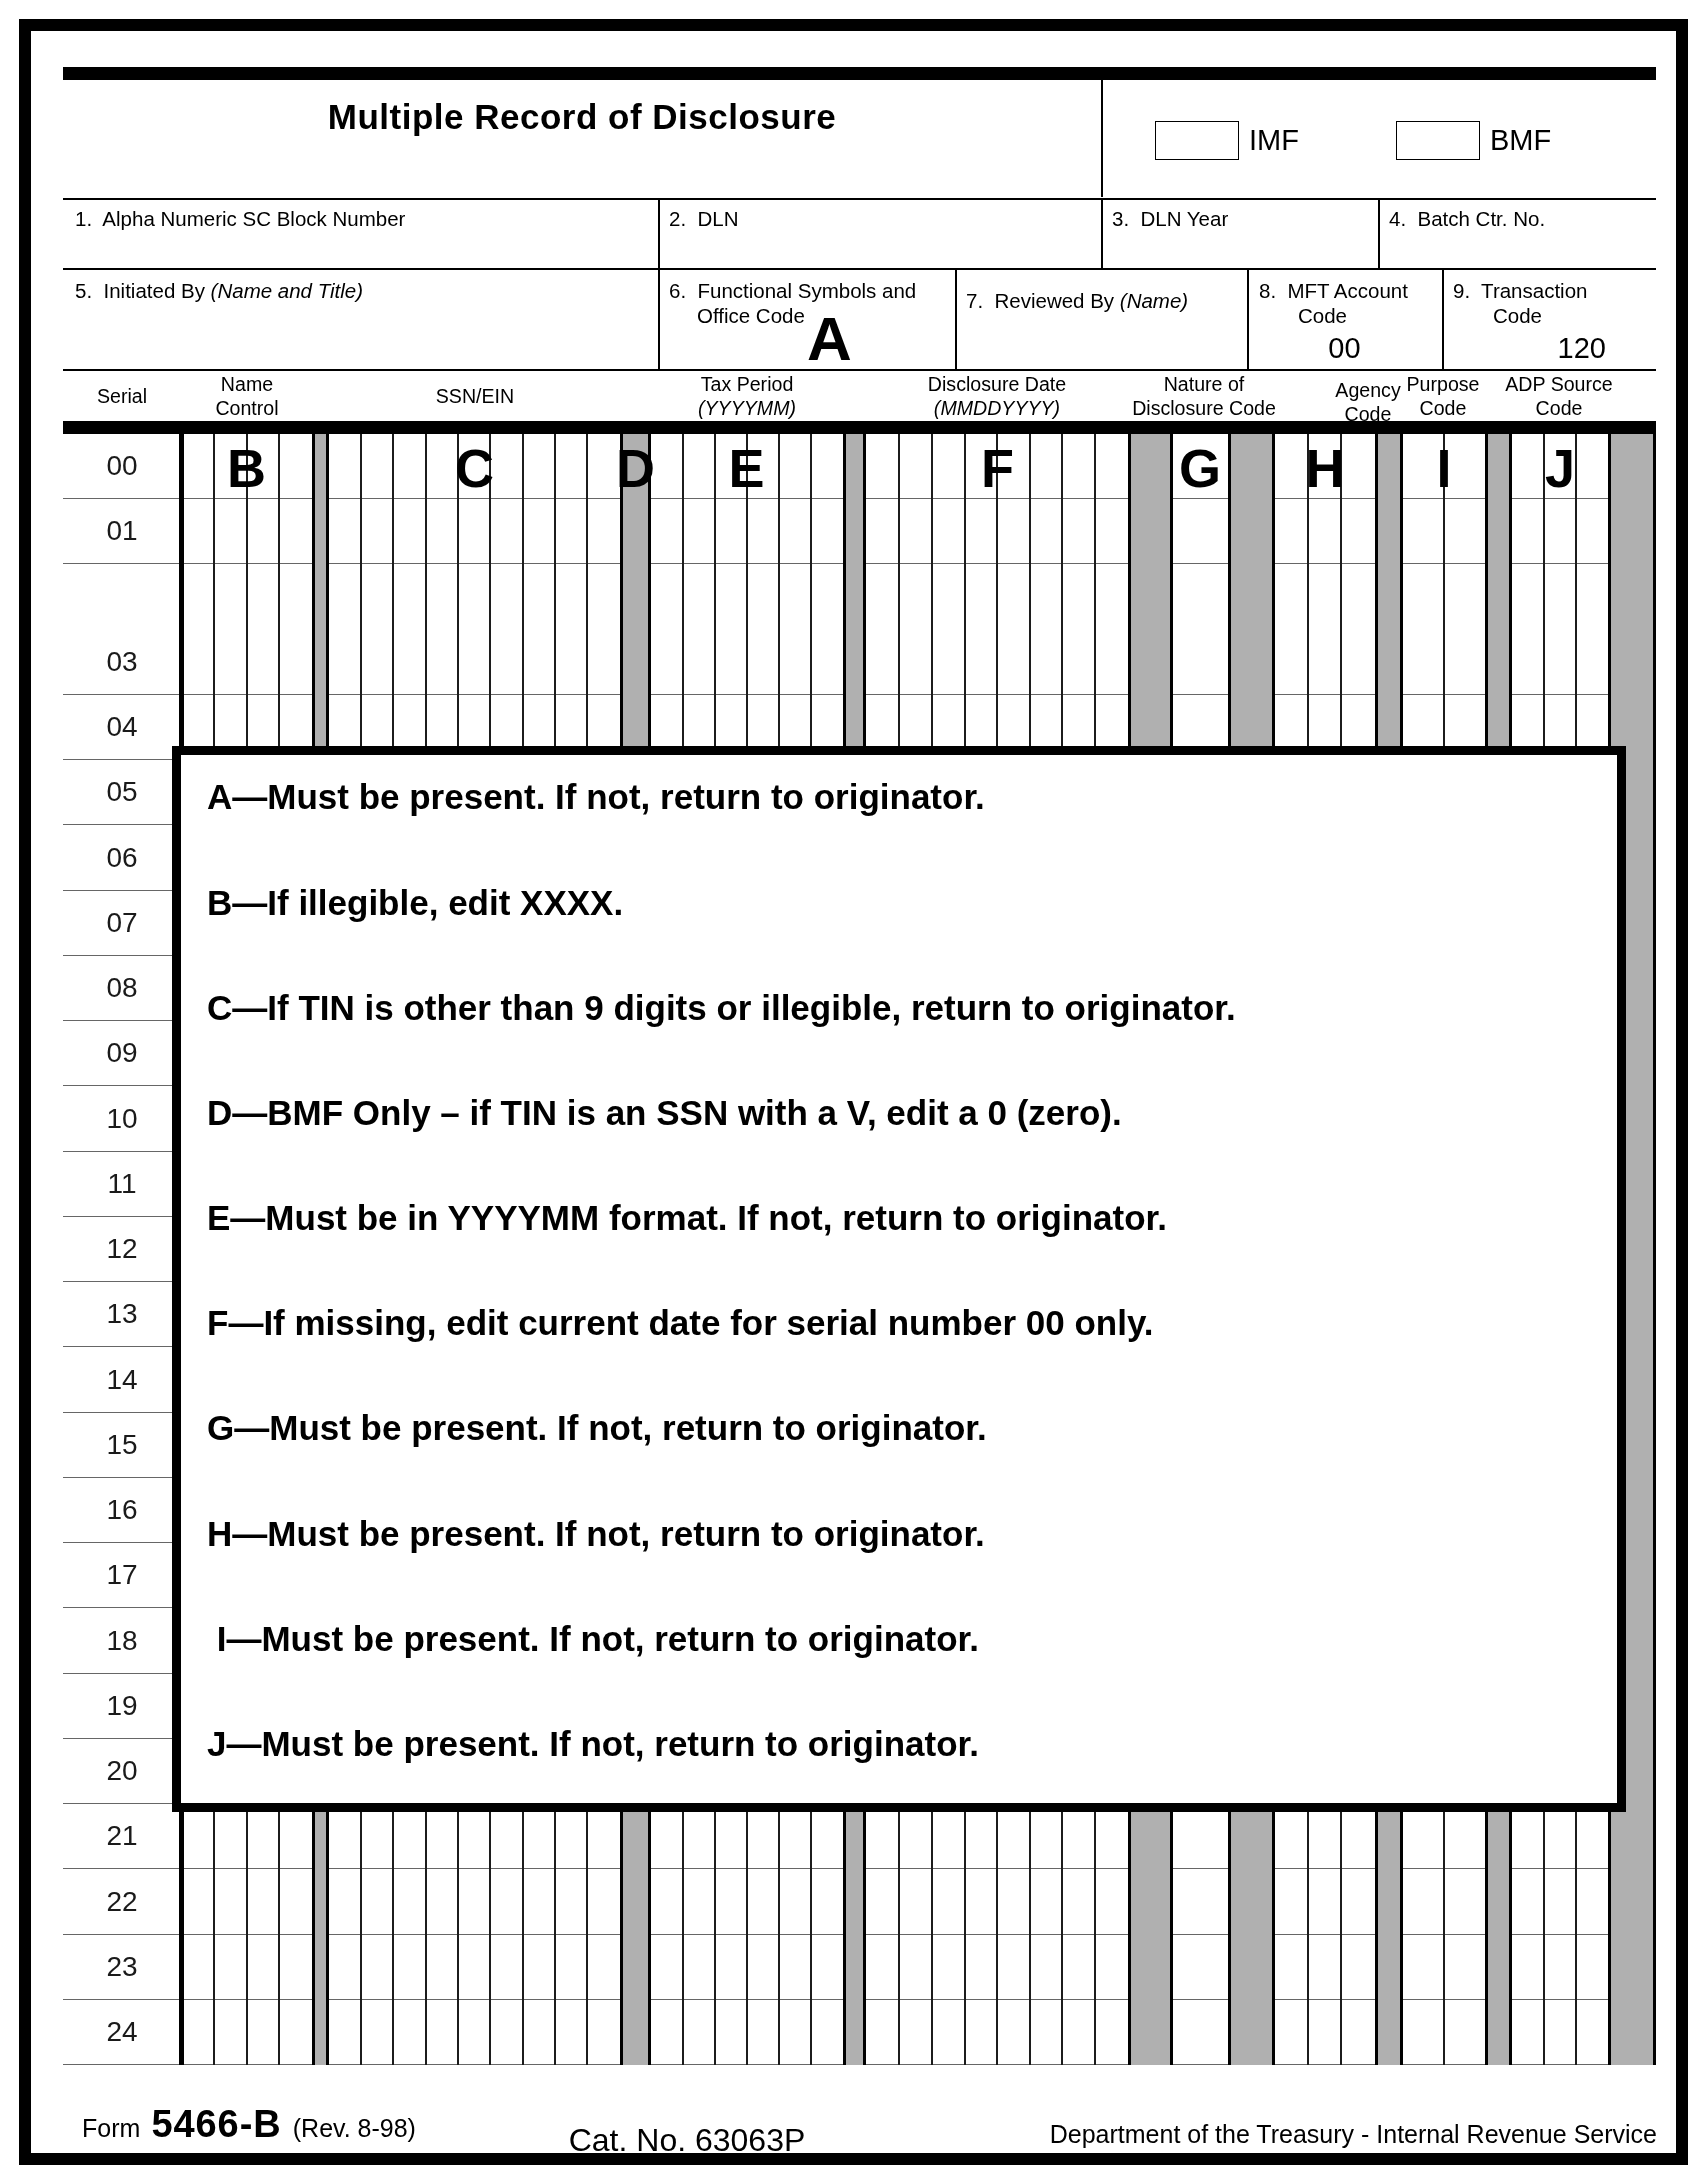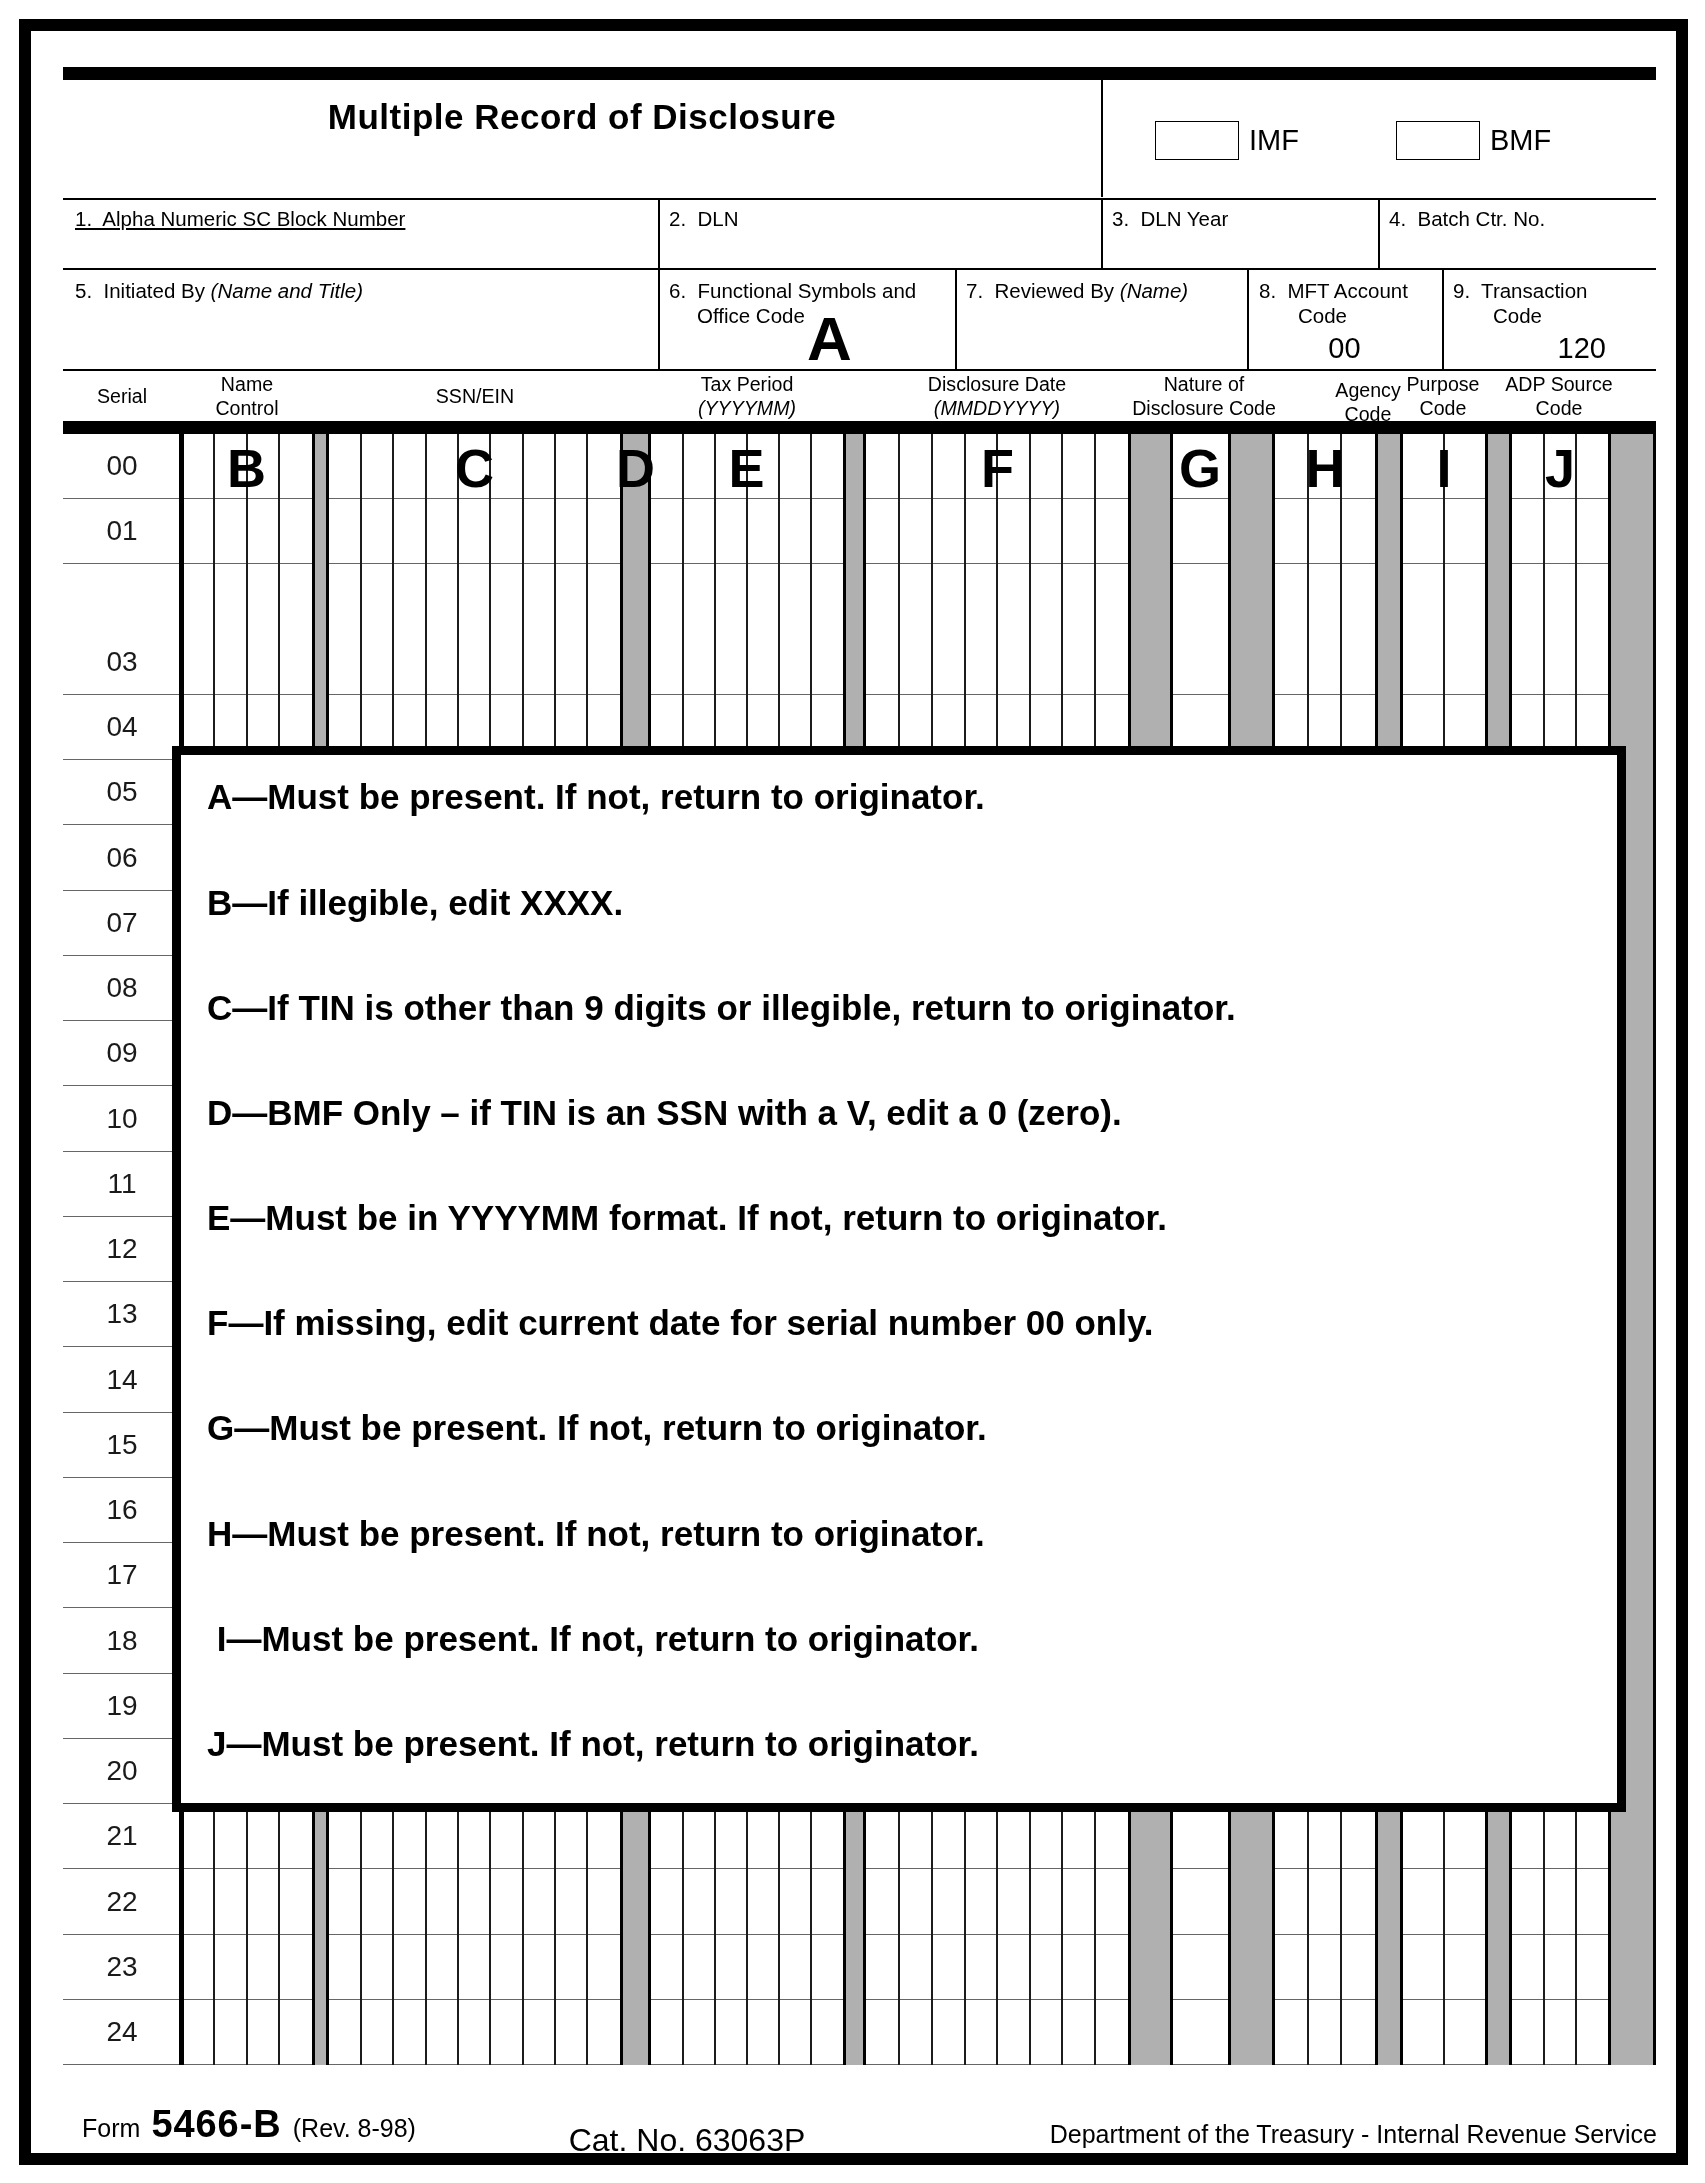--- a/index.html
+++ b/index.html
@@ -63,32 +63,32 @@
 
   <div class="abs vline" style="left:658px;top:198px;height:71px;"></div>
   <div class="abs vline" style="left:1101px;top:198px;height:71px;"></div>
   <div class="abs vline" style="left:1378px;top:198px;height:71px;"></div>
 
   <div class="abs vline" style="left:658px;top:268px;height:101px;"></div>
   <div class="abs vline" style="left:955px;top:268px;height:101px;"></div>
   <div class="abs vline" style="left:1247px;top:268px;height:101px;"></div>
   <div class="abs vline" style="left:1442px;top:268px;height:101px;"></div>
 
-  <div class="abs hf-label" style="left:75px;top:206px;text-decoration:underline;">1.  Alpha Numeric SC Block Number</div>
+  <div class="abs hf-label" style="left:75px;top:206px;">1.  Alpha Numeric SC Block Number</div>
   <div class="abs hf-label" style="left:669px;top:206px;">2.  DLN</div>
   <div class="abs hf-label" style="left:1112px;top:206px;">3.  DLN Year</div>
   <div class="abs hf-label" style="left:1389px;top:206px;">4.  Batch Ctr. No.</div>
 
   <div class="abs hf-label" style="left:75px;top:278px;"><span>5.  Initiated By </span><span class="hf-italic">(Name and Title)</span></div>
 
   <div class="abs hf-label" style="left:669px;top:278px;">6.  Functional Symbols and</div>
   <div class="abs hf-label" style="left:697px;top:303px;">Office Code</div>
   <div class="abs big-code" style="left:783px;top:308px;width:93px;text-align:center;">A</div>
 
-  <div class="abs hf-label" style="left:966px;top:278px;"><span>7.  Reviewed By </span><span class="hf-italic">(Name)</span></div>
+  <div class="abs hf-label" style="left:966px;top:288px;"><span>7.  Reviewed By </span><span class="hf-italic">(Name)</span></div>
 
   <div class="abs hf-label" style="left:1259px;top:278px;">8.  MFT Account</div>
   <div class="abs hf-label" style="left:1298px;top:303px;">Code</div>
   <div class="abs hf-value" style="left:1298px;top:332px;width:93px;text-align:center;">00</div>
 
   <div class="abs hf-label" style="left:1453px;top:278px;">9.  Transaction</div>
   <div class="abs hf-label" style="left:1493px;top:303px;">Code</div>
   <div class="abs hf-value" style="left:1503px;top:332px;width:103px;text-align:right;">120</div>
 
   <div class="colhead" style="left:122px;top:384px;"><span>Serial</span></div>

